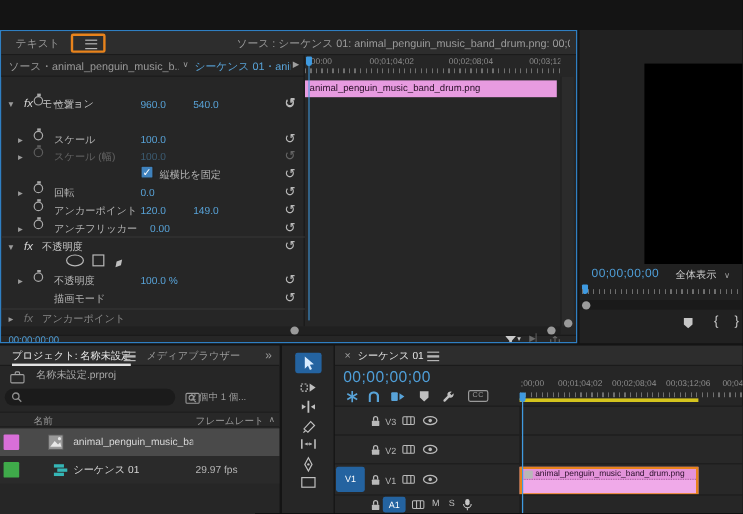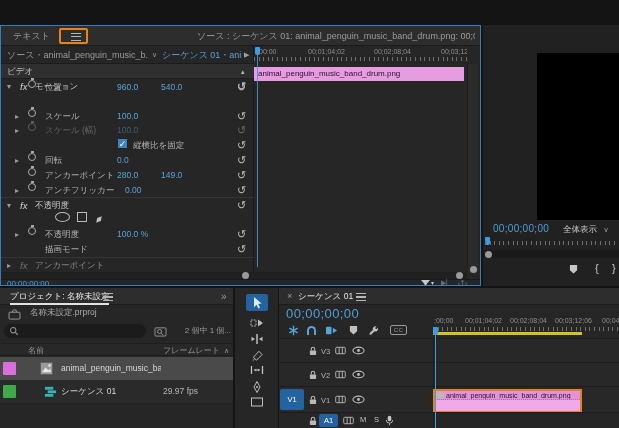--- a/index.html
+++ b/index.html
@@ -60,21 +60,21 @@
 .pg-scroll{position:absolute;left:0px;top:225px;width:136px;height:8px;background:#1a1a1a}
 .brace{position:absolute;top:237px;color:#c8c8c8;font-size:11px}
 
 .project{position:absolute;left:0;top:288px;width:233px;height:140px;background:#262626;overflow:hidden}
 .pj-tabs{position:absolute;left:0;top:0;width:100%;height:17px;background:#2d2d2d;border-bottom:1px solid #1b1b1b}
 .pj-tab{position:absolute;top:0;height:17px;line-height:17px;font-size:8.5px;white-space:nowrap}
 .pj-tab.active{color:#ececec}
 .pj-tab.active::after{content:"";position:absolute;left:0;right:0;bottom:0;height:2px;background:#e2e2e2}
 .pj-file{position:absolute;left:30px;top:19px;color:#aaaaaa;font-size:8.5px;white-space:nowrap}
 .pj-search{position:absolute;left:4px;top:36px;width:142px;height:14px;background:#1b1b1b;border-radius:7px}
-.pj-count{position:absolute;right:2px;top:37px;width:72px;text-align:right;color:#9a9a9a;font-size:8px;white-space:nowrap;overflow:hidden}
+.pj-count{position:absolute;right:2px;top:37px;width:72px;color:#9a9a9a;font-size:8px;white-space:nowrap;overflow:hidden}
 .pj-colhdr{position:absolute;left:0;top:55px;width:233px;height:13px;background:#282828;border-top:1px solid #1f1f1f;border-bottom:1px solid #1f1f1f;color:#9a9a9a;font-size:8px;line-height:13px}
 .pj-row{position:absolute;left:0;width:233px;height:23px;font-size:8.5px;line-height:23px;color:#d8d8d8}
 .chip{position:absolute;left:3px;top:5px;width:13px;height:13px;border-radius:1px}
 
 .tools{position:absolute;left:235px;top:288px;width:43px;height:140px;background:#262626;overflow:hidden}
 .tool{position:absolute;left:11px;width:22px;height:17px;text-align:center}
 .tool.active{background:#2463a0;border-radius:2px}
 
 .timeline{position:absolute;left:279px;top:288px;width:340px;height:140px;background:#262626;overflow:hidden}
 .tl-tabs{position:absolute;left:0;top:0;width:100%;height:17px;background:#2d2d2d;border-bottom:1px solid #1b1b1b;line-height:17px}
@@ -125,24 +125,20 @@
           <span class="lane-ruler-label" style="left:120px">00;02;08;04</span>
           <span class="lane-ruler-label" style="left:187px">00;03;12;0</span>
         </div>
       <div class="lane-ticks"></div>
       <div class="ec-clipbar">animal_penguin_music_band_drum.png</div>
       <span class="playcap" style="left:1px;top:1px"></span>
       <span class="playline" style="left:3px;top:9px;height:212px;opacity:.85"></span>
     </div>
     <div class="abs" style="left:252px;top:20px;width:1px;height:226px;background:#191919"></div>
 
-    <div class="ec-videohdr">
-      <span style="padding-left:6px">ビデオ</span>
-      <span class="abs" style="left:240px;top:0;color:#bbbbbb;font-size:7px">▴</span>
-    </div>
 
     <div id="ec-rows">
         <div class="ec-row" style="top:53.0px">
           <span class="tw" style="left:6px">▾</span>
           <span class="fxb" style="position:absolute;left:19px">fx</span>
           <span class="nowrap" style="left:34px;color:#c6c6c6">モーション</span>
           <span class="i-reset" style="left:236px">↺</span>
         </div>
         <div class="ec-row" style="top:54px">
           <span class="i-sw" style="left:27px"></span>
@@ -173,21 +169,21 @@
         <div class="ec-row" style="top:127.0px">
           <span class="tw" style="left:14px">▸</span>
           <span class="i-sw" style="left:27px"></span>
           <span class="nowrap" style="left:44px;max-width:70px">回転</span>
           <span class="val" style="left:116px">0.0</span>
           <span class="i-reset" style="left:236px">↺</span>
         </div>
         <div class="ec-row" style="top:141.8px">
           <span class="i-sw" style="left:27px"></span>
           <span class="nowrap" style="left:44px;max-width:70px">アンカーポイント</span>
-          <span class="val" style="left:116px">280.0</span>
+          <span class="val" style="left:116px">120.0</span>
           <span class="val" style="left:160px">149.0</span>
           <span class="i-reset" style="left:236px">↺</span>
         </div>
         <div class="ec-row" style="top:156.6px">
           <span class="tw" style="left:14px">▸</span>
           <span class="i-sw" style="left:27px"></span>
           <span class="nowrap" style="left:44px;max-width:70px">アンチフリッカー</span>
           <span class="val" style="left:124px">0.00</span>
           <span class="i-reset" style="left:236px">↺</span>
         </div>
@@ -263,20 +259,21 @@
         </svg>
     </span>
     <span class="brace" style="left:112px">{</span>
     <span class="brace" style="left:129px">}</span>
   </div>
 
   <div class="project">
     <div class="pj-tabs">
       <span class="pj-tab active" style="left:10px">プロジェクト: 名称未設定</span>
       <span class="i-ham" style="position:absolute;left:103px;top:5px"></span>
+      <span class="pj-tab" style="left:122px;color:#9b9b9b">メディアブラウザー</span>
       <span class="pj-tab" style="left:221px;color:#9b9b9b;font-size:10px">»</span>
     </div>
     <span class="icwrap" style="left:8px;top:21px">
       <svg width="13" height="11" viewBox="0 0 14 12">
           <rect x="1" y="3.5" width="12" height="7.5" rx="1" fill="none" stroke="#a0a0a0"></rect>
           <path d="M5 3.5 V2 a1 1 0 0 1 1-1 h2 a1 1 0 0 1 1 1 V3.5" fill="none" stroke="#a0a0a0"></path>
         </svg>
     </span>
     <div class="pj-file">名称未設定.prproj</div>
     <div class="pj-search">

